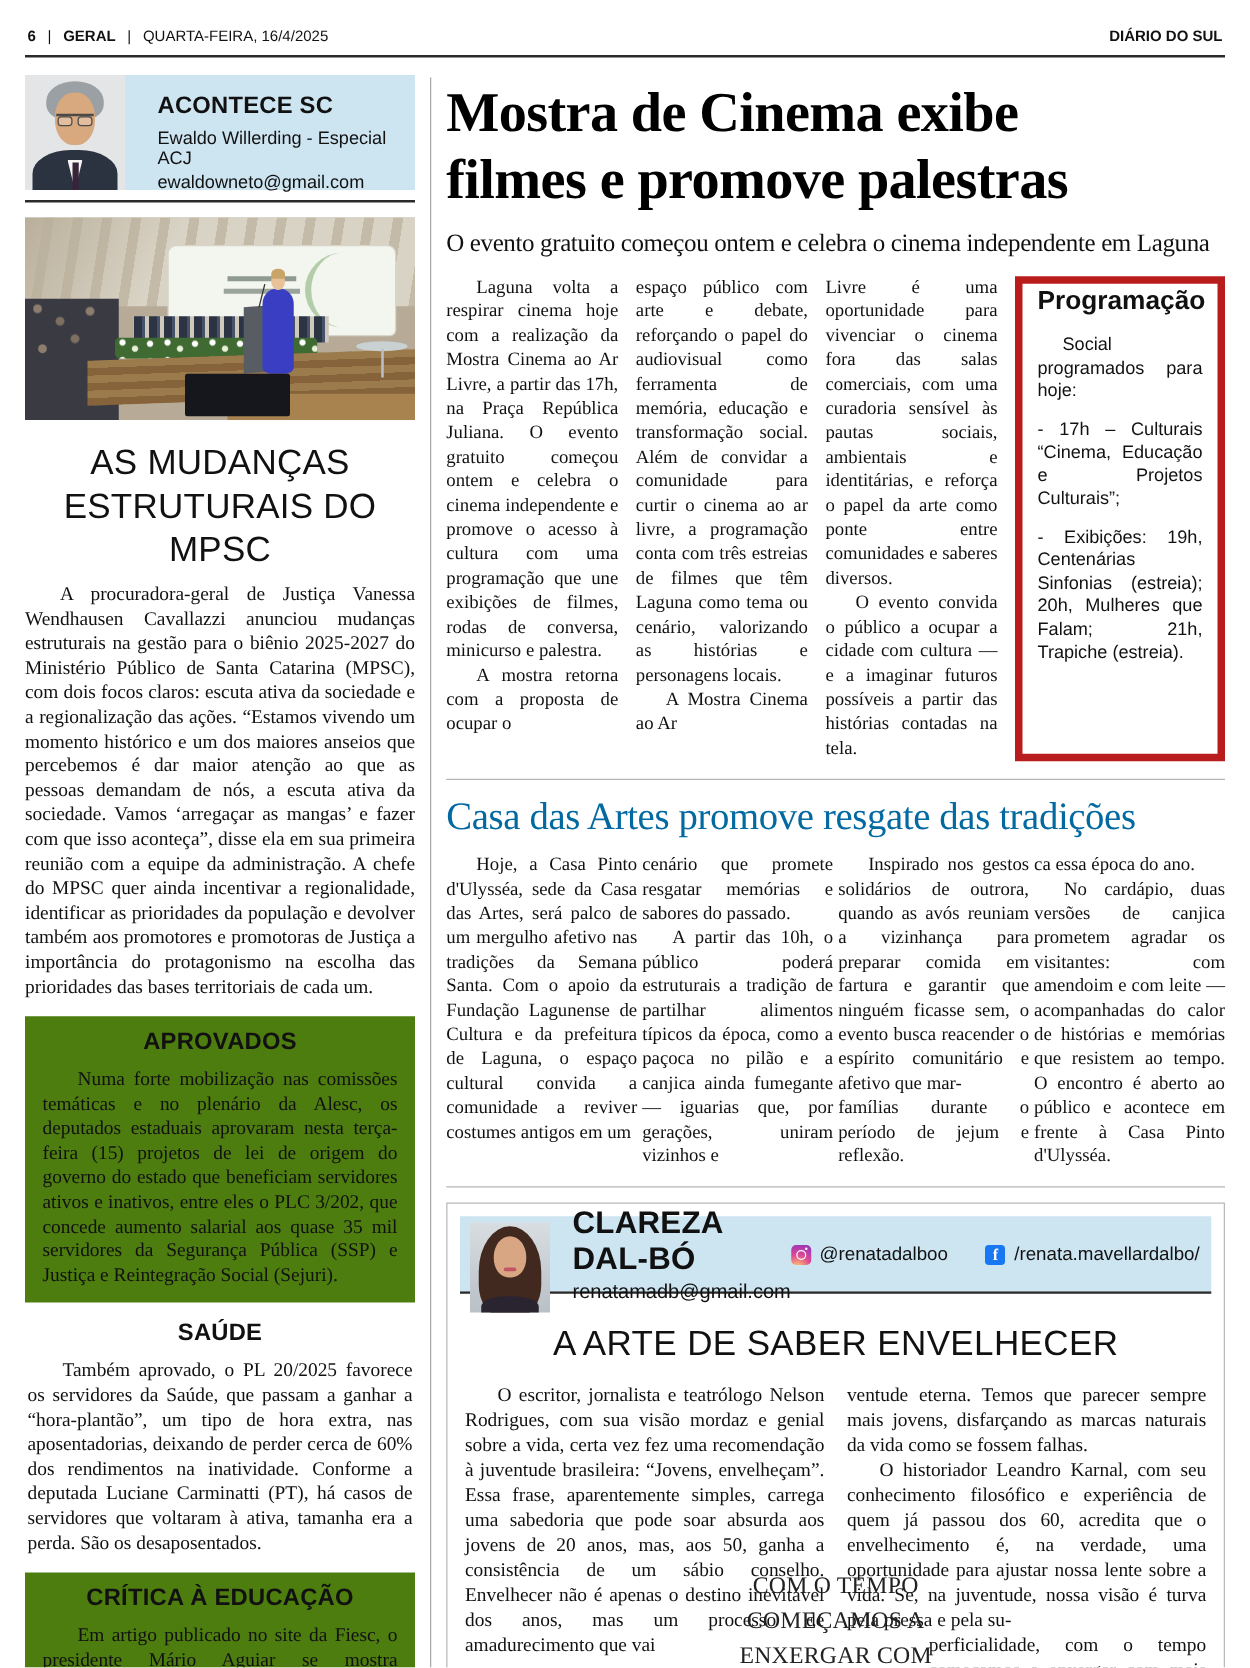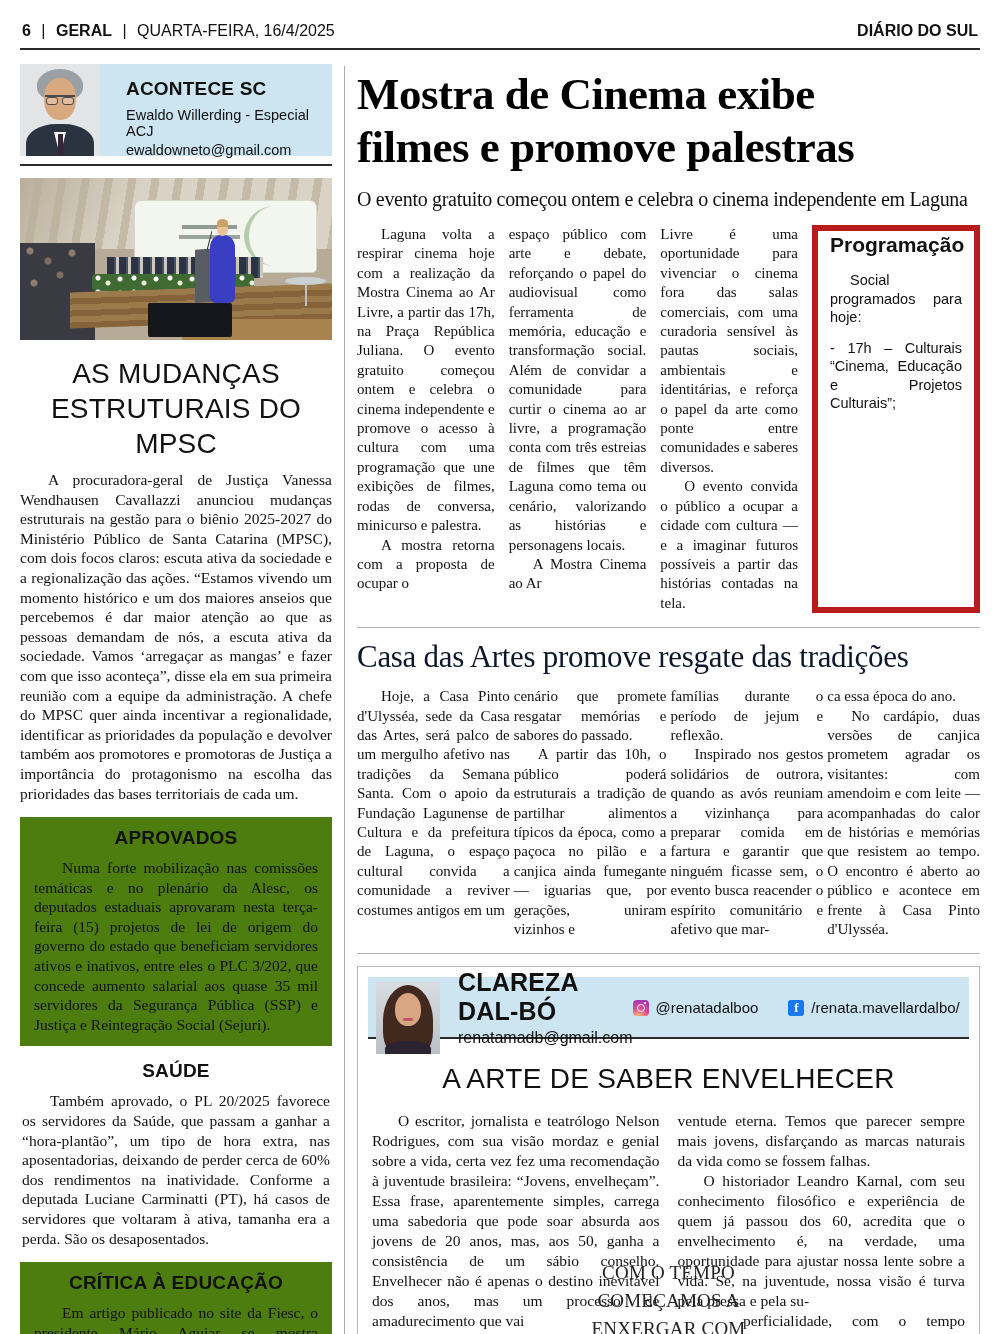--- a/index.html
+++ b/index.html
@@ -8,21 +8,21 @@
     position:relative; width:1000px; height:1334px; margin:0 auto;
     background:#fff; overflow:hidden;
     font-family:"Liberation Serif","DejaVu Serif",serif; color:#111;
     padding:16px 20px 0 20px;
   }
   .sans { font-family:"Liberation Sans","DejaVu Sans",sans-serif; }
   .b { font-weight:bold; }
 
   
   .topbar { display:flex; justify-content:space-between; align-items:flex-end;
-    font-family:"Liberation Sans","DejaVu Sans",sans-serif; font-size:16px; padding:6px 2px 6px 2px;}
+    font-family:"Liberation Sans","DejaVu Sans",sans-serif; font-size:12px; padding:6px 2px 6px 2px;}
   .topbar-left span { margin-right:6px; }
   .top-rule { height:2px; background:#2a2a2a; margin-top:2px; }
 
   .layout { display:flex; margin-top:14px; }
   .v-divider { width:1px; background:#a9a9a9; margin:2px 12px 6px 12px; }
 
   
   .left-col { width:312px; flex:0 0 312px; }
   .acontece { background:#cde4f1; height:92px; display:flex; position:relative; }
   .ew-photo { width:80px; height:92px; background:#e4e5e7; position:relative; overflow:hidden; flex:0 0 80px; }
@@ -93,21 +93,21 @@
   .subhead { font-size:20px; letter-spacing:-.3px; white-space:nowrap; margin-top:14px; }
   .cin-grid { display:grid; grid-template-columns:1fr 1fr 1fr 168px; gap:14px; margin-top:14px; }
   .colp { font-size:15px; line-height:19.4px; text-align:justify; }
   .colp + .colp { margin-top:0; }
   .colp.ind { text-indent:24px; }
   .prog-box { border:6px solid #b91c1c; padding:0 12px; font-family:"Liberation Sans","DejaVu Sans",sans-serif; }
   .prog-title { text-align:center; font-weight:bold; font-size:21px; margin-top:2px; }
   .prog-intro { font-size:14.5px; line-height:18.5px; text-align:justify; text-indent:20px; margin-top:14px; }
   .prog-item { font-size:14.5px; line-height:18.5px; text-align:justify; margin-top:12px; }
   .light-rule { height:1px; background:#b5b5b5; margin:14px 0 10px 0; }
-  .casa-headline { font-size:31px; line-height:37px; font-weight:400; letter-spacing:-.3px; color:#0f172a; }
+  .casa-headline { font-size:31px; line-height:37px; font-weight:400; letter-spacing:-.3px; color:#0369a1; }
   .casa-grid { display:grid; grid-template-columns:repeat(4,1fr); gap:4px; margin-top:12px; }
 
   
   .renata-box { border:1px solid #b9b9b9; margin-top:12px; padding:8px 10px 12px 10px; }
   .rn-strip { position:relative; background:#cde4f1; height:60px; margin-top:2px; display:flex; align-items:center; }
   .rn-photo { position:absolute; left:8px; top:5px; width:64px; height:72px; z-index:2;
     background:linear-gradient(#d8dde1,#b9c0c6); overflow:hidden; }
   .rn-hair { position:absolute; top:3px; left:7px; width:50px; height:72px; background:#41291f; border-radius:50% 50% 35% 35%; }
   .rn-face { position:absolute; top:11px; left:19px; width:26px; height:33px; background:#d9a683; border-radius:50% 50% 46% 46%; }
   .rn-lips { position:absolute; top:36px; left:27px; width:10px; height:3px; background:#c25563; border-radius:2px; }
@@ -243,38 +243,39 @@
           <p class="colp ind">A Mostra Cinema ao Ar</p>
         </div>
         <div class="cin-col">
           <p class="colp">Livre é uma oportunidade para vivenciar o cinema fora das salas comerciais, com uma curadoria sensível às pautas sociais, ambientais e identitárias, e reforça o papel da arte como ponte entre comunidades e saberes diversos.</p>
           <p class="colp ind">O evento convida o público a ocupar a cidade com cultura — e a imaginar futuros possíveis a partir das histórias contadas na tela.</p>
         </div>
         <div class="prog-box">
           <div class="prog-title">Programação</div>
           <p class="prog-intro">Social programados para hoje:</p>
           <p class="prog-item">- 17h – Culturais “Cinema, Educação e Projetos Culturais”;</p>
+          <p class="prog-item">- Exibições: 19h, Centenárias Sinfonias (estreia); 20h, Mulheres que Falam; 21h, Trapiche (estreia).</p>
         </div>
       </div>
 
       <div class="light-rule"></div>
 
       <h2 class="casa-headline">Casa das Artes promove resgate das tradições</h2>
 
       <div class="casa-grid">
         <div>
           <p class="colp ind">Hoje, a Casa Pinto d'Ulysséa, sede da Casa das Artes, será palco de um mergulho afetivo nas tradições da Semana Santa. Com o apoio da Fundação Lagunense de Cultura e da prefeitura de Laguna, o espaço cultural convida a comunidade a reviver costumes antigos em um</p>
         </div>
         <div>
           <p class="colp">cenário que promete resgatar memórias e sabores do passado.</p>
           <p class="colp ind">A partir das 10h, o público poderá estruturais a tradição de partilhar alimentos típicos da época, como a paçoca no pilão e a canjica ainda fumegante — iguarias que, por gerações, uniram vizinhos e</p>
         </div>
         <div>
+          <p class="colp ind">Inspirado nos gestos solidários de outrora, quando as avós reuniam a vizinhança para preparar comida em fartura e garantir que ninguém ficasse sem, o evento busca reacender o espírito comunitário e afetivo que mar-</p>
           <p class="colp">famílias durante o período de jejum e reflexão.</p>
-          <p class="colp ind">Inspirado nos gestos solidários de outrora, quando as avós reuniam a vizinhança para preparar comida em fartura e garantir que ninguém ficasse sem, o evento busca reacender o espírito comunitário e afetivo que mar-</p>
         </div>
         <div>
           <p class="colp">ca essa época do ano.</p>
           <p class="colp ind">No cardápio, duas versões de canjica prometem agradar os visitantes: com amendoim e com leite — acompanhadas do calor de histórias e memórias que resistem ao tempo. O encontro é aberto ao público e acontece em frente à Casa Pinto d'Ulysséa.</p>
         </div>
       </div>
 
       <div class="light-rule"></div>
 
       <div class="renata-box">

